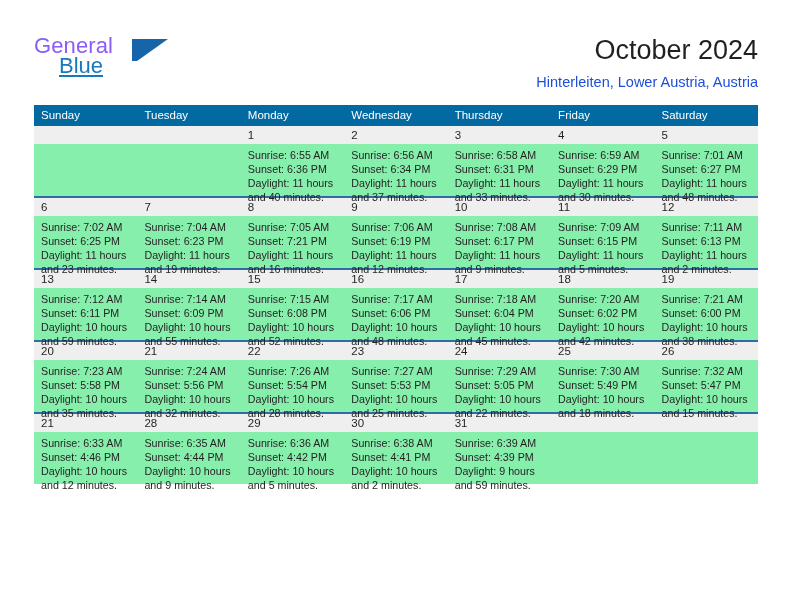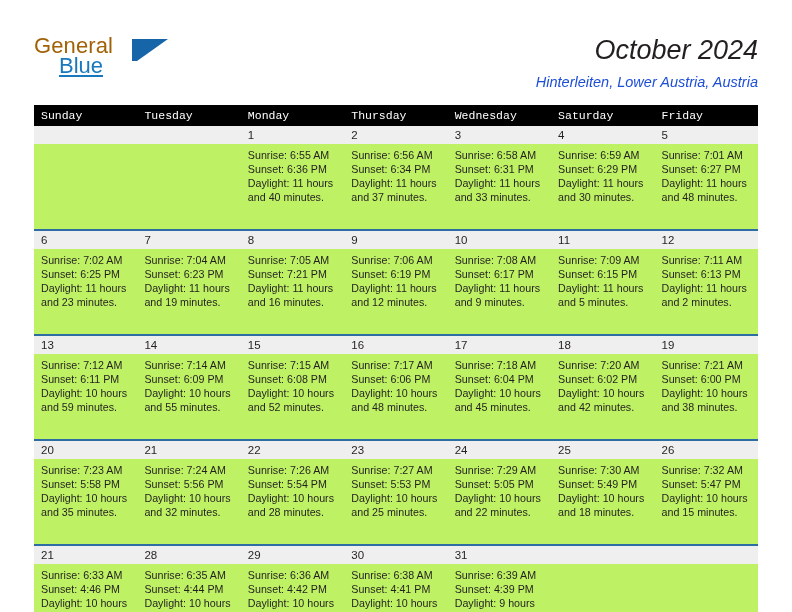--- a/index.html
+++ b/index.html
@@ -35,21 +35,21 @@
     top: 33px;
     width: 180px;
     height: 52px;
   }
   .brand-general {
     position: absolute;
     left: 0;
     top: 0;
     font-size: 22px;
     letter-spacing: 0.1px;
-    color: #a16207;
+    color: #8b5cf6;
     font-family: "Liberation Sans", sans-serif;
   }
   .brand-blue {
     position: absolute;
     left: 25px;
     top: 20px;
     font-size: 22px;
     color: #1878be;
     font-family: "Liberation Sans", sans-serif;
     text-decoration: underline;
@@ -77,21 +77,20 @@
     height: 0;
     border-top: 22px solid #1565a8;
     border-right: 31px solid transparent;
   }
 
   .title-block {
     position: absolute;
     right: 34px;
     top: 34px;
     text-align: right;
-    font-style: italic;
   }
   .cal-title {
     font-size: 27px;
     font-weight: normal;
     color: #231f20;
     line-height: 32px;
     white-space: nowrap;
   }
   .cal-subtitle {
     margin-top: 7px;
@@ -104,23 +103,22 @@
   
   .calendar {
     position: absolute;
     left: 34px;
     top: 105px;
     width: 724px;
   }
   .weekdays {
     display: flex;
     width: 100%;
-    background: #000000;
+    background: #0369a1;
     height: 21px;
-    font-family: Liberation Mono, monospace;
   }
   .weekday {
     flex: 1 1 0;
     font-size: 11.5px;
     color: #ffffff;
     line-height: 21px;
     padding-left: 7px;
     box-sizing: border-box;
     white-space: nowrap;
     overflow: hidden;
@@ -146,22 +144,22 @@
     line-height: 18px;
     padding-left: 7px;
     box-sizing: border-box;
   }
   .daynum.empty {
     color: transparent;
   }
   .week-body {
     display: flex;
     width: 100%;
-    height: 85px;
-    background: #bef264;
+    height: 52px;
+    background: #86efac;
   }
   .daycell {
     flex: 1 1 0;
     padding: 4px 6px 0 7px;
     box-sizing: border-box;
   }
   .dayline {
     font-size: 10.7px;
     line-height: 14.1px;
     color: #231f20;
@@ -189,24 +187,24 @@
       <div class="cal-subtitle">Hinterleiten, Lower Austria, Austria</div>
     </div>
 
   </div>
 
   <div class="calendar">
     <div class="weekdays">
         <div class="weekday">Sunday</div>
         <div class="weekday">Tuesday</div>
         <div class="weekday">Monday</div>
+        <div class="weekday">Wednesday</div>
         <div class="weekday">Thursday</div>
-        <div class="weekday">Wednesday</div>
+        <div class="weekday">Friday</div>
         <div class="weekday">Saturday</div>
-        <div class="weekday">Friday</div>
       </div>
     <div class="weeks">
         <div class="week">
           <div class="week-numbers">
             <div class="daynum empty"></div>
             <div class="daynum empty"></div>
             <div class="daynum">1</div>
             <div class="daynum">2</div>
             <div class="daynum">3</div>
             <div class="daynum">4</div>

